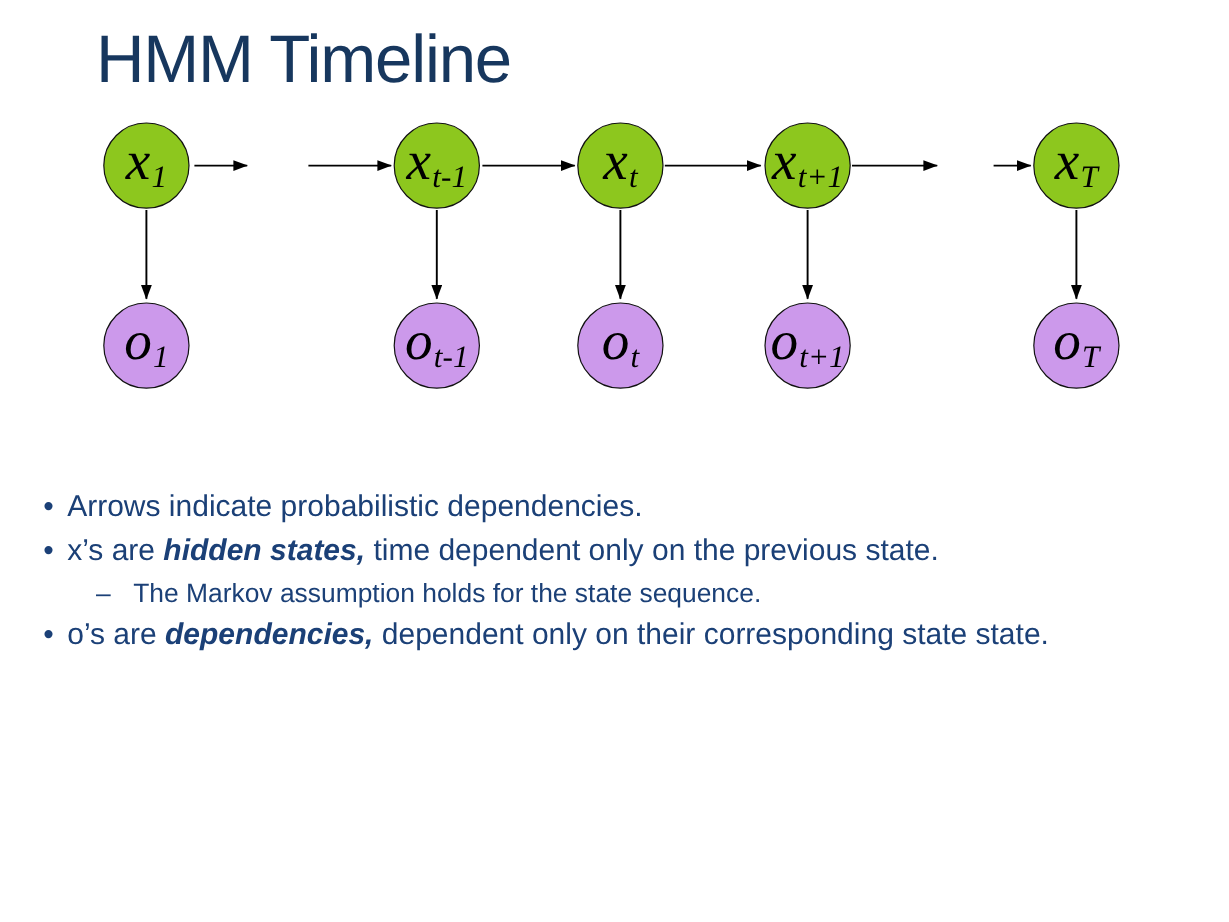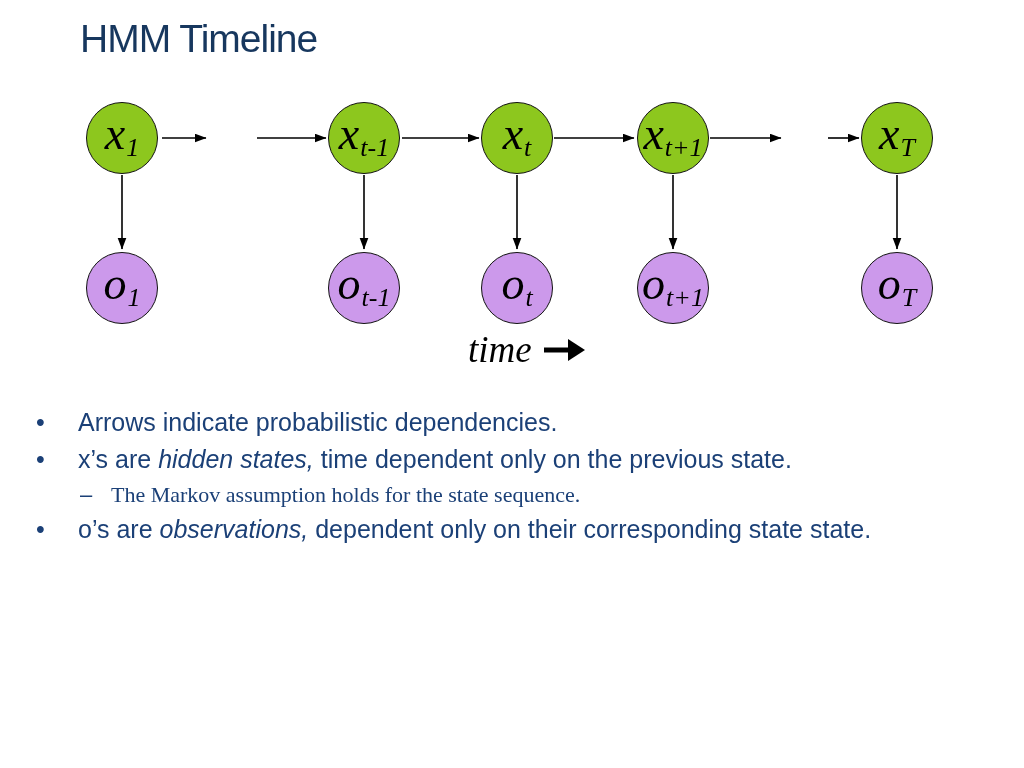--- a/index.html
+++ b/index.html
@@ -14,21 +14,21 @@
   .slide {
     position: relative;
     width: 1024px;
     height: 768px;
     background: #ffffff;
   }
   .title {
     position: absolute;
     left: 80px;
     top: 18px;
-    font-size: 39px;
+    font-size: 56px;
     line-height: 1.1;
     color: #17375E;
     font-weight: 400;
     letter-spacing: -1px;
     white-space: nowrap;
   }
   
   .diagram {
     position: absolute;
     left: 0; top: 0;
@@ -102,35 +102,35 @@
     font-size: 25px;
     line-height: 30px;
   }
   .brow .marker {
     position: absolute;
     left: 36px;
     top: 0;
   }
   .brow .btext {
     position: absolute;
-    left: 78px;
+    left: 56px;
     top: 0;
   }
   .brow.sub {
     font-size: 22px;
     line-height: 27px;
   }
   .brow.sub .marker { left: 80px; }
-  .brow.sub .btext  { left: 111px; font-family: Liberation Serif, serif; }
+  .brow.sub .btext  { left: 111px; }
   .b1 { top: 407px; }
   .b2 { top: 444px; }
   .b3 { top: 481px; }
   .b4 { top: 514px; }
   .emphatic {
-    font-weight: normal;
+    font-weight: bold;
     font-style: italic;
   }
 </style>
 </head>
 <body>
 
 <div class="slide">
 
   <div class="title">HMM Timeline</div>
 
@@ -192,27 +192,20 @@
     </div>
     <div class="node obs row-o col-4">
       <span class="nmain">o</span>
         <span class="nsub">t+1</span>
     </div>
     <div class="node obs row-o col-5">
       <span class="nmain">o</span>
         <span class="nsub">T</span>
     </div>
 
-    <div class="time-label">
-      <span class="time-word">time</span>
-      <svg width="44" height="26" viewBox="0 0 44 26">
-        <line x1="2" y1="13" x2="30" y2="13" stroke="#000000" stroke-width="5"></line>
-        <path d="M26,2 L43,13 L26,24 Z" fill="#000000"></path>
-      </svg>
-    </div>
   </div>
 
   <div class="bullets">
 
     <div class="brow b1">
       <span class="marker">•</span>
       <span class="btext">Arrows indicate probabilistic dependencies.</span>
     </div>
 
     <div class="brow b2">
@@ -220,17 +213,17 @@
       <span class="btext"><span>x’s are </span><span class="emphatic">hidden states,</span><span> time dependent only on the previous state.</span></span>
     </div>
 
     <div class="brow sub b3">
       <span class="marker">–</span>
       <span class="btext">The Markov assumption holds for the state sequence.</span>
     </div>
 
     <div class="brow b4">
       <span class="marker">•</span>
-      <span class="btext"><span>o’s are </span><span class="emphatic">observations,</span><span> dependent only on their corresponding state state.</span></span>
+      <span class="btext"><span>o’s are </span><span class="emphatic">dependencies,</span><span> dependent only on their corresponding state state.</span></span>
     </div>
 
   </div>
 </div>
 
 </body></html>

